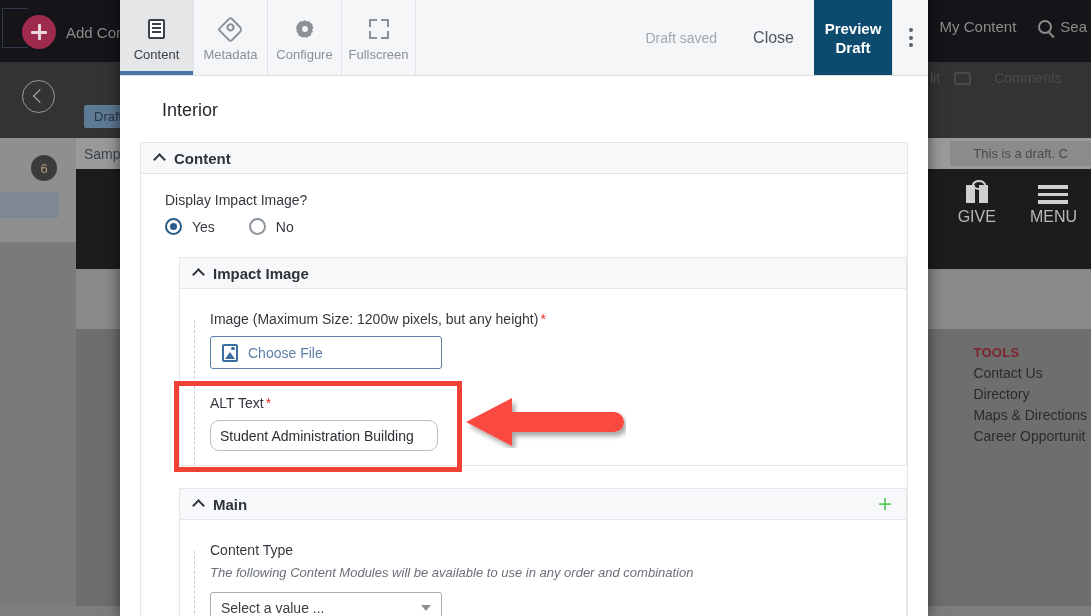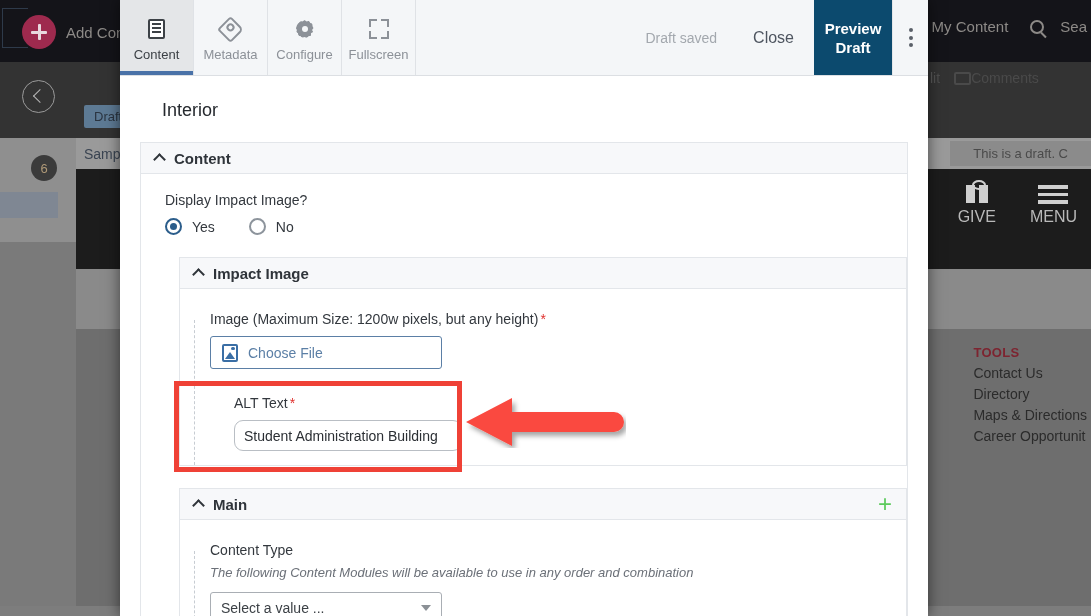--- a/index.html
+++ b/index.html
@@ -42,21 +42,21 @@
   }
   .left-box-frag {
     position: absolute; left: 2px; top: 8px; width: 26px; height: 40px;
     border: 1px solid #2e3a4a; border-right: none;
   }
   .top-right-nav {
     position: absolute; right: 0; top: 18px;
     display: flex; align-items: center; gap: 22px;
     color: #8d8a87; font-size: 15px; padding-right: 4px;
   }
-  .search-grp { display: flex; align-items: center; gap: 16px; }
+  .search-grp { display: flex; align-items: center; gap: 8px; }
   .mag {
     width: 14px; height: 14px; border: 2px solid #8d8a87; border-radius: 50%;
     position: relative; display: inline-block;
   }
   .mag::after {
     content: ""; position: absolute; right: -5px; bottom: -4px;
     width: 7px; height: 2px; background: #8d8a87; transform: rotate(45deg);
   }
 
   .bg-subbar {
@@ -305,21 +305,21 @@
     content: ""; position: absolute; left: 7px; top: 1px;
     width: 3.5px; height: 3.5px; border-radius: 50%; background: #3a6ea5;
   }
 
   .alt-highlight {
     position: absolute; left: 174px; top: 381px;
     width: 288px; height: 91px;
     border: 5px solid #ef4136; background: transparent;
     z-index: 5; pointer-events: none;
   }
-  .alt-block { margin-top: 26px; margin-left: 24px; }
+  .alt-block { margin-top: 26px; }
   .text-input {
     margin-top: 9px; width: 228px; height: 31px;
     border: 1px solid #b9bec4; border-radius: 9px;
     display: flex; align-items: center; padding-left: 9px;
     font-size: 14px; color: #2b2f34; background: #fff;
   }
 
   .help-text {
     font-size: 13px; color: #6b7078; font-style: italic; margin-top: 7px;
   }
@@ -527,19 +527,19 @@
         </filter>
       </defs>
       <g filter="url(#ashadow)">
         <path d="M0,26 L46,2 L46,16 L148,16 a8,8 0 0 1 0,20 L46,36 L46,50 Z" fill="#fa4a40"></path>
       </g>
     </svg>
   </div>
 
   <div style="position:absolute;left:930px;top:70px;display:flex;align-items:center;gap:14px;color:#4a4a4a;font-size:14px;">
     <span>lit</span>
-    <span style="display:flex;align-items:center;gap:0;">
+    <span style="display:flex;align-items:center;gap:23px;">
       <span style="display:inline-block;width:17px;height:13px;border:2px solid #4a4a4a;border-radius:2px;position:relative;"></span>
       <span>Comments</span>
     </span>
   </div>
 
 </div>
 
 </body></html>

